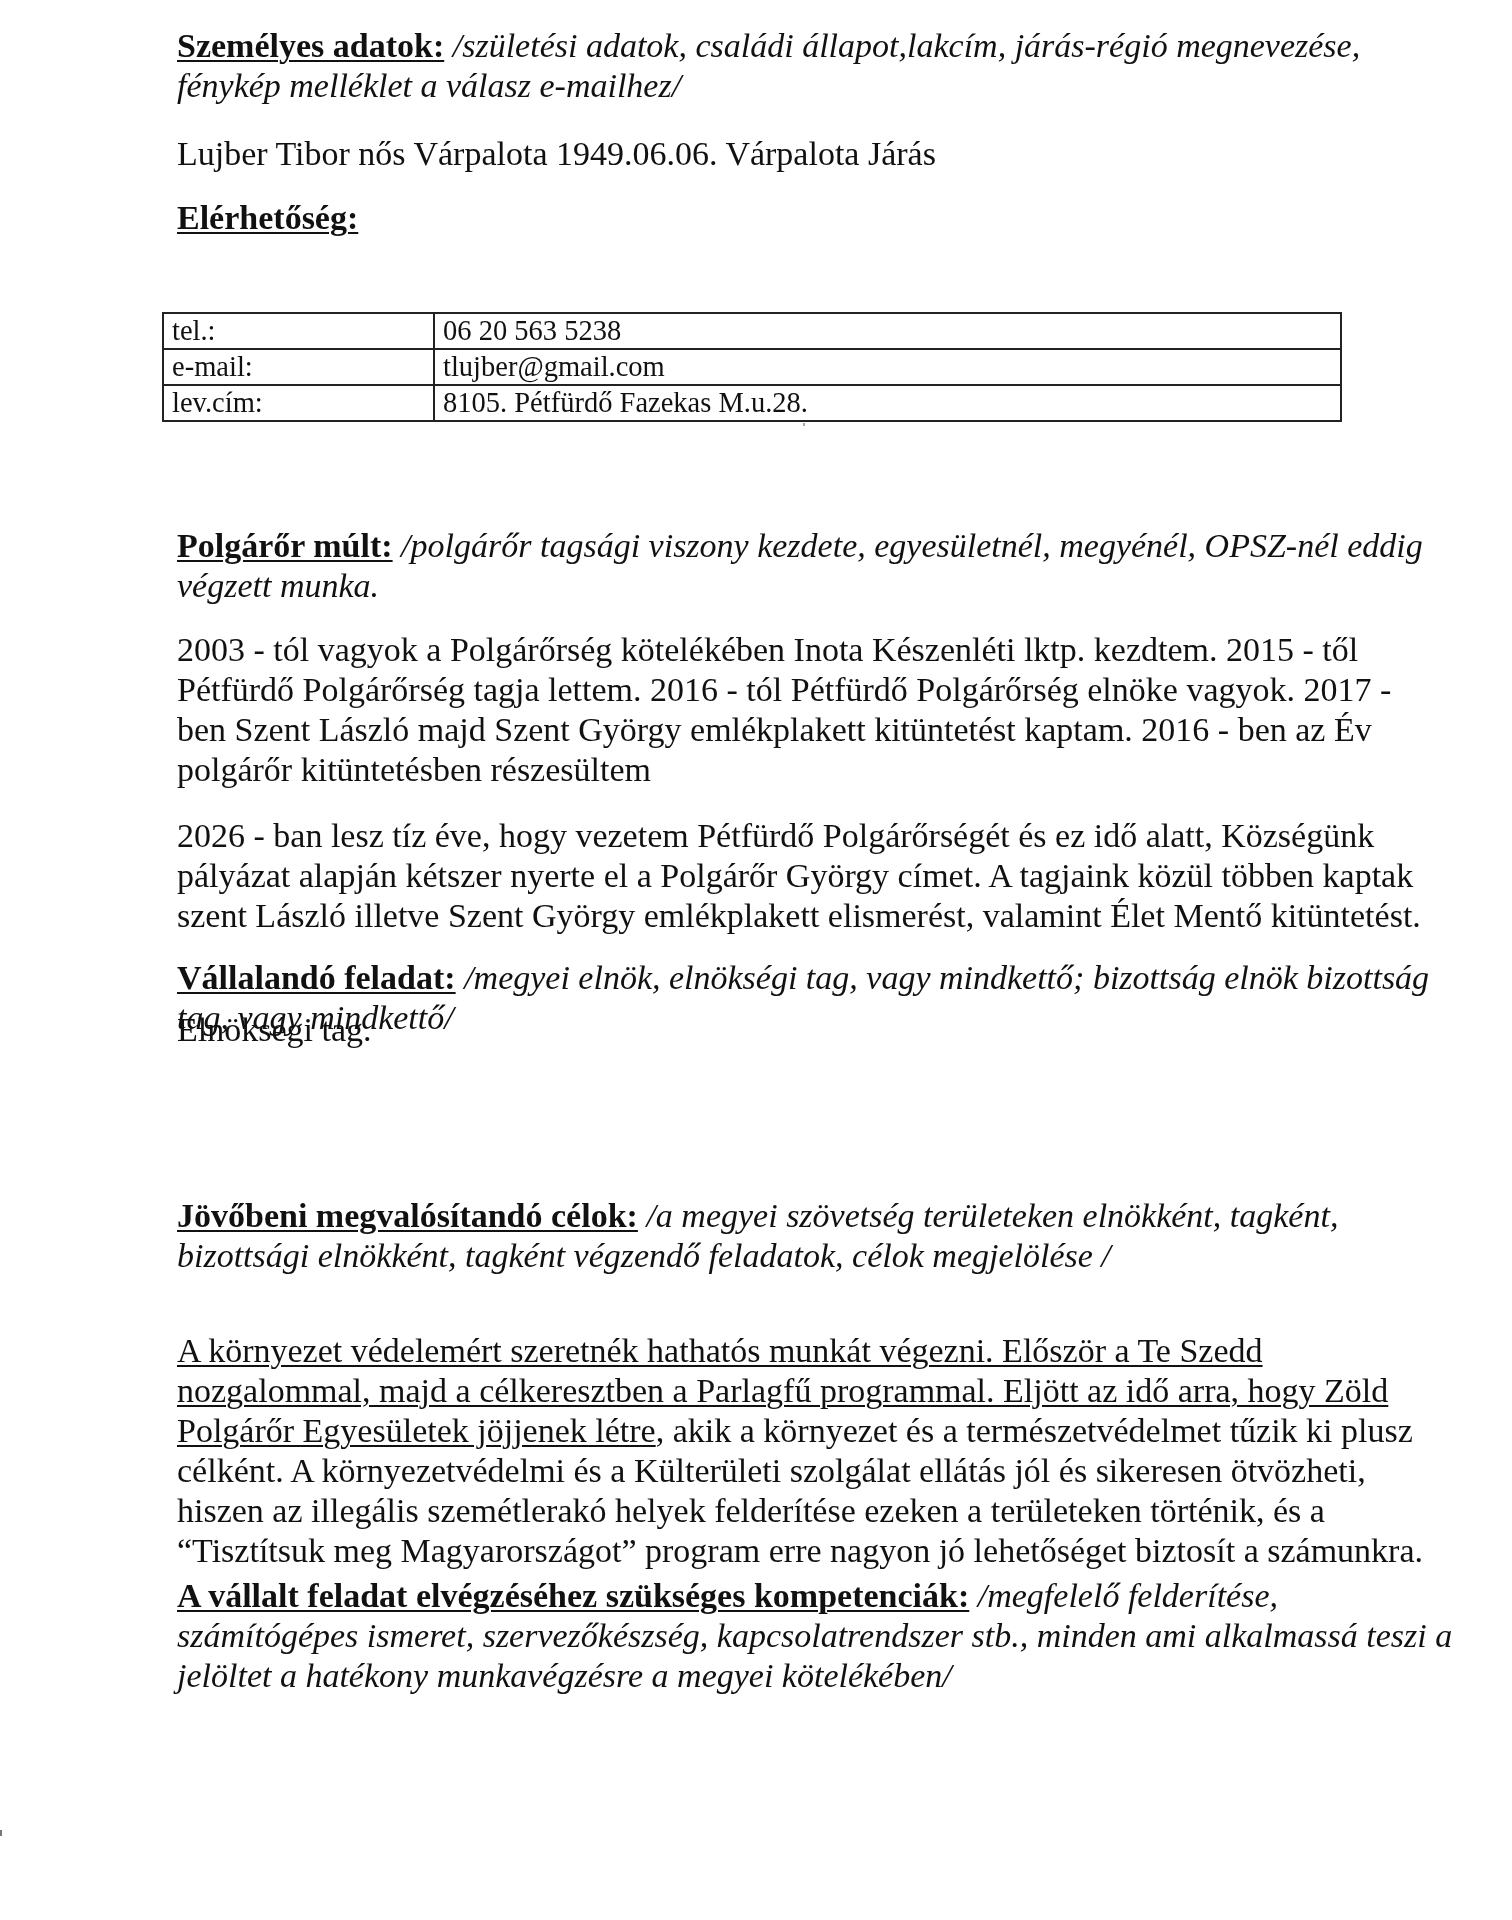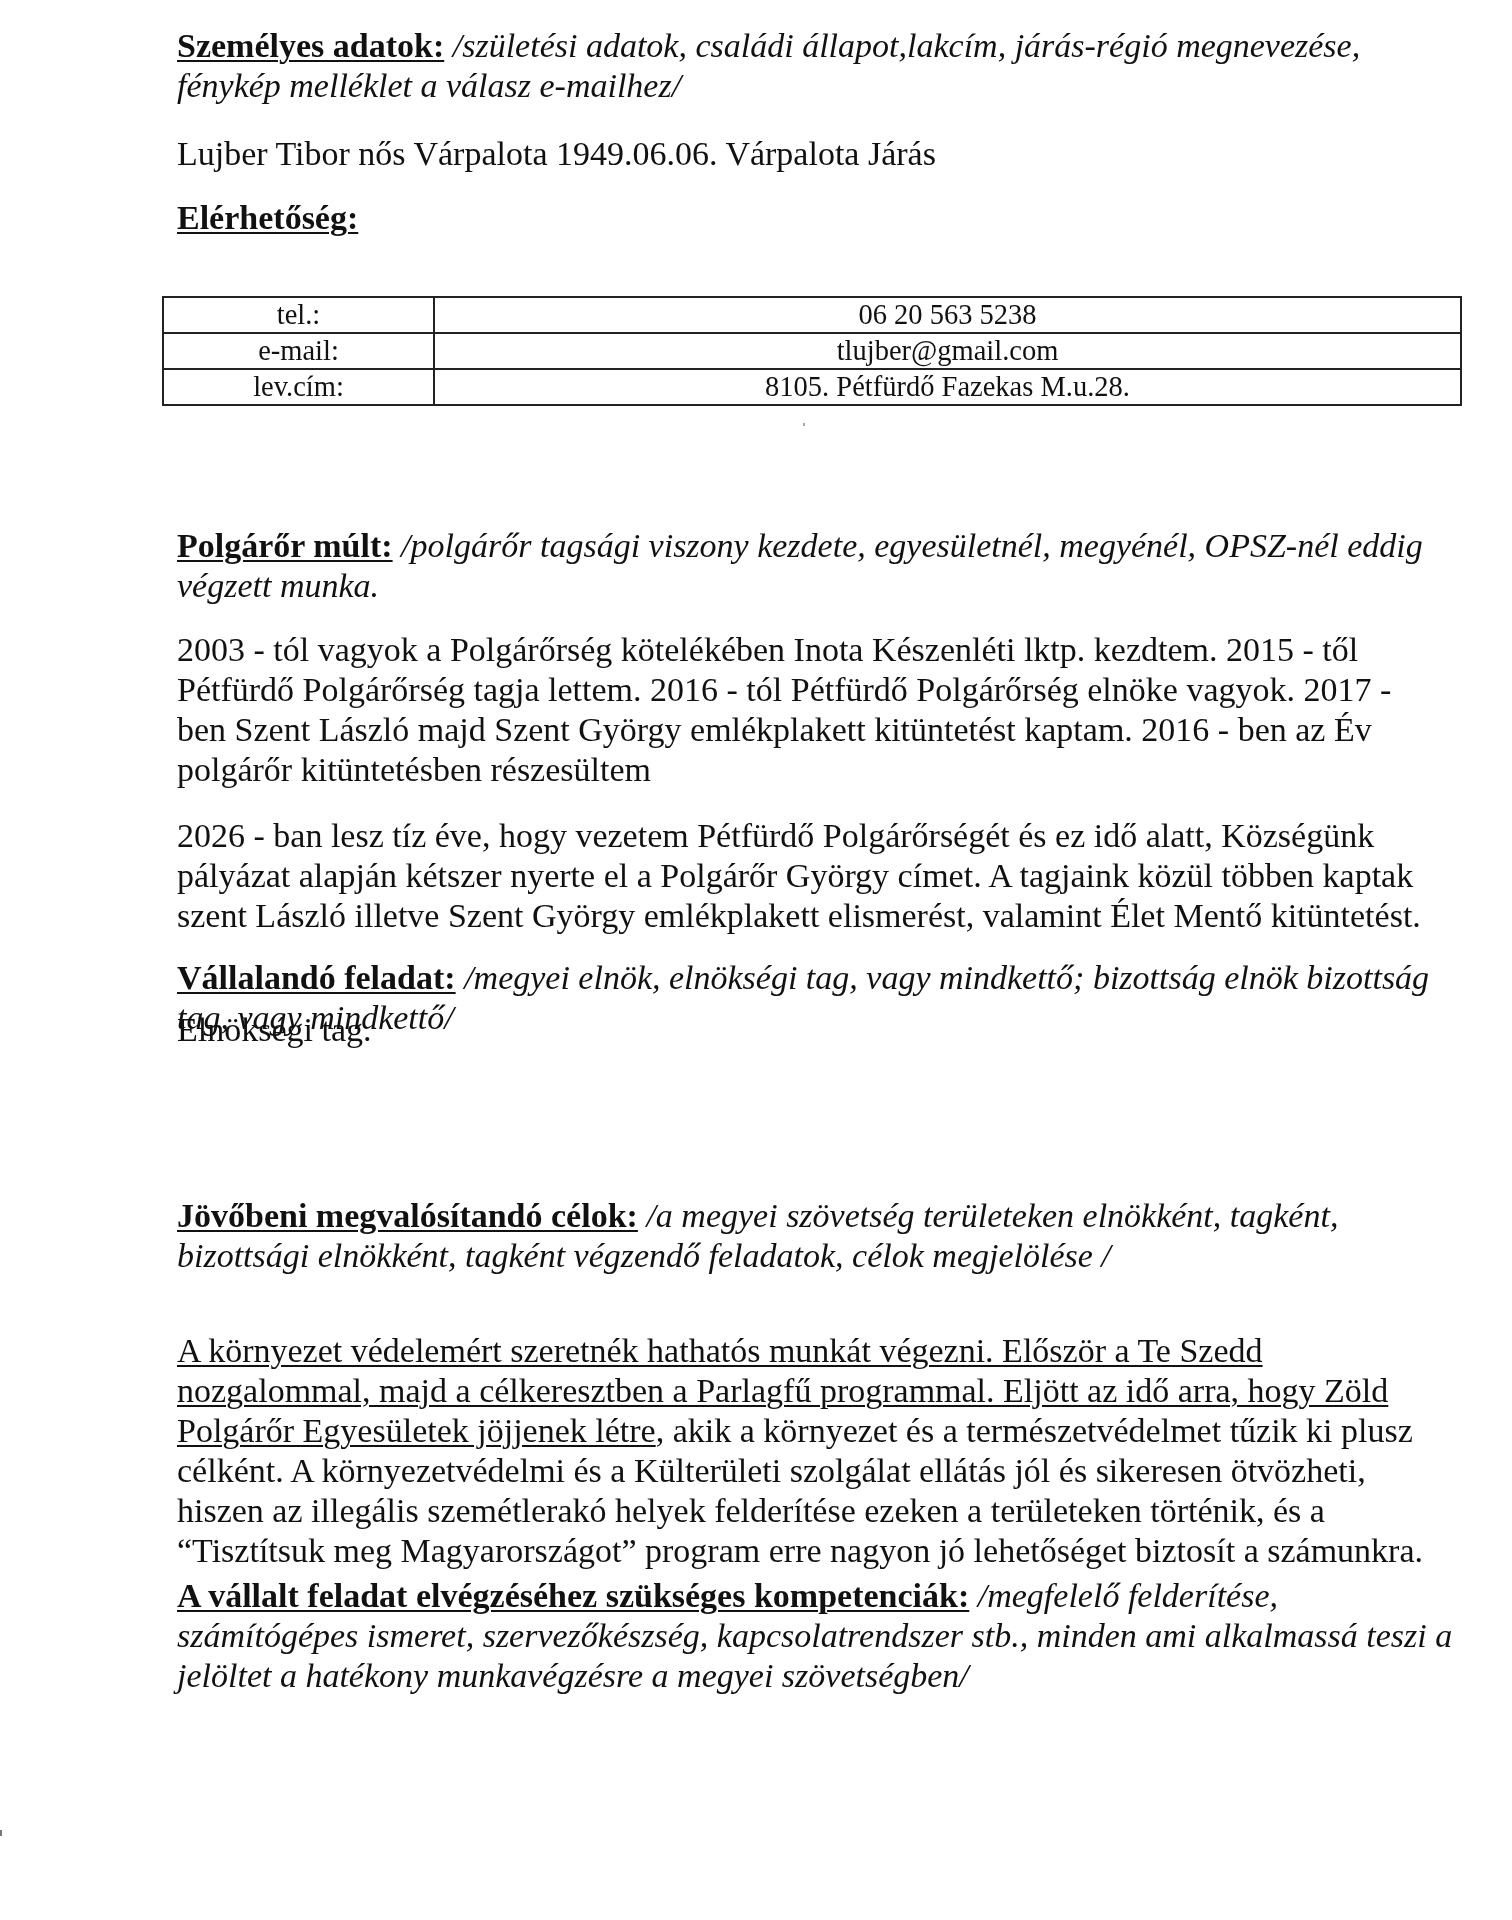--- a/index.html
+++ b/index.html
@@ -42,25 +42,24 @@
     text-decoration: underline;
     text-decoration-thickness: 2px;
     text-underline-offset: 3px;
   }
   .line { display: block; white-space: nowrap; }
 
   
   .contact-table {
     position: absolute;
     left: 162px;
-    top: 296px;
-    width: 1300px;
+    top: 312px;
+    width: 1180px;
     border-collapse: collapse;
     font-size: 28.5px;
-    text-align: center;
   }
   .contact-table td {
     border: 2px solid #222222;
     height: 34px;
     padding: 0 8px;
     line-height: 34px;
     vertical-align: bottom;
   }
   .contact-table td.lbl { width: 253px; }
 
@@ -149,19 +148,19 @@
     <span class="line">célként. A környezetvédelmi és a Külterületi szolgálat ellátás jól és sikeresen ötvözheti,</span>
     <span class="line">hiszen az illegális szemétlerakó helyek felderítése ezeken a területeken történik, és a</span>
     <span class="line">“Tisztítsuk meg Magyarországot” program erre nagyon jó lehetőséget biztosít a számunkra.</span>
   </div>
 
   <div class="block" style="top:1576px;">
     <span class="line">
       <span class="heading">A vállalt feladat elvégzéséhez szükséges kompetenciák:</span><span class="hint"> /megfelelő felderítése,</span>
     </span>
     <span class="line hint">számítógépes ismeret, szervezőkészség, kapcsolatrendszer stb., minden ami alkalmassá teszi a</span>
-    <span class="line hint">jelöltet a hatékony munkavégzésre a megyei szövetségben/</span>
+    <span class="line hint">jelöltet a hatékony munkavégzésre a megyei kötelékében/</span>
   </div>
 
   <div class="speck" style="left:0; top:1830px; width:2px; height:6px;"></div>
   <div class="speck" style="left:803px; top:423px; width:2px; height:3px; background:#aaa;"></div>
 
 </div>
 
 </body></html>

